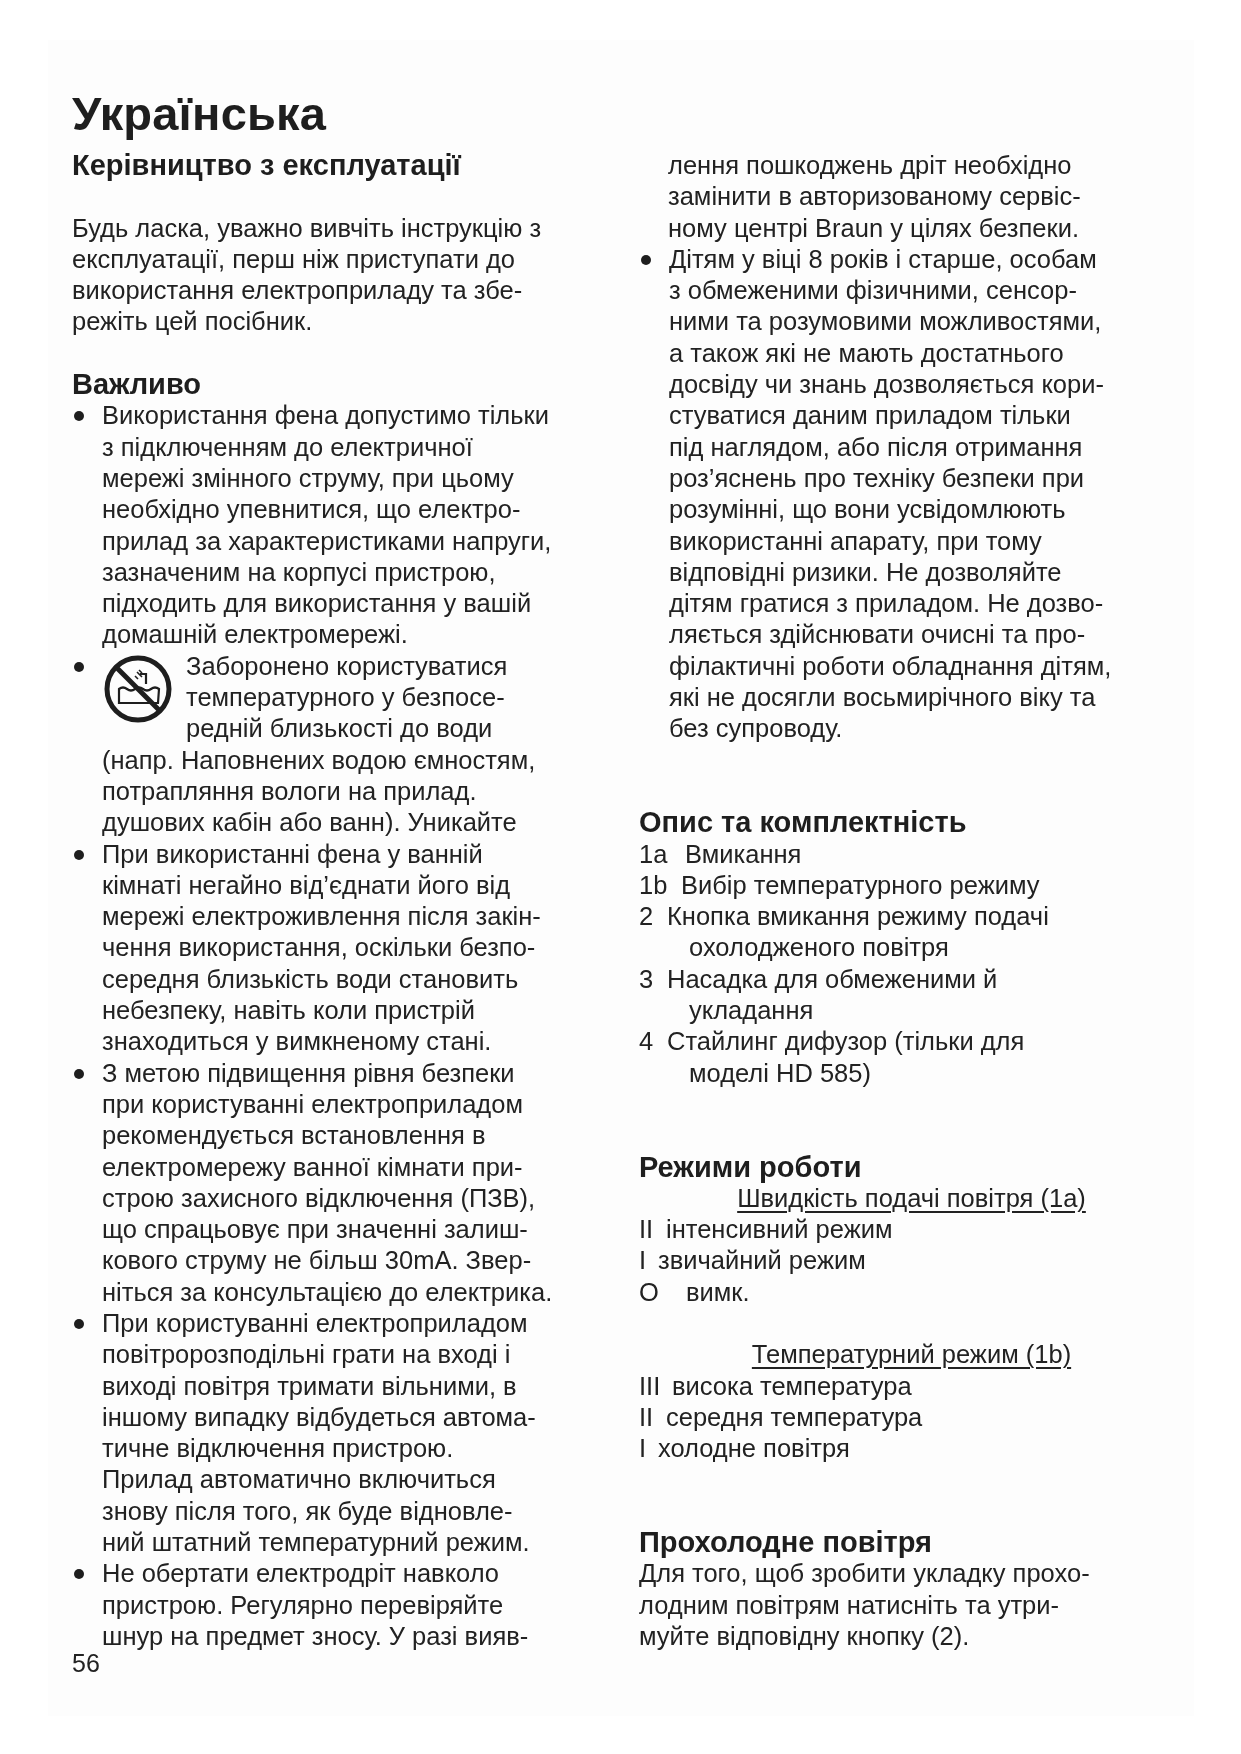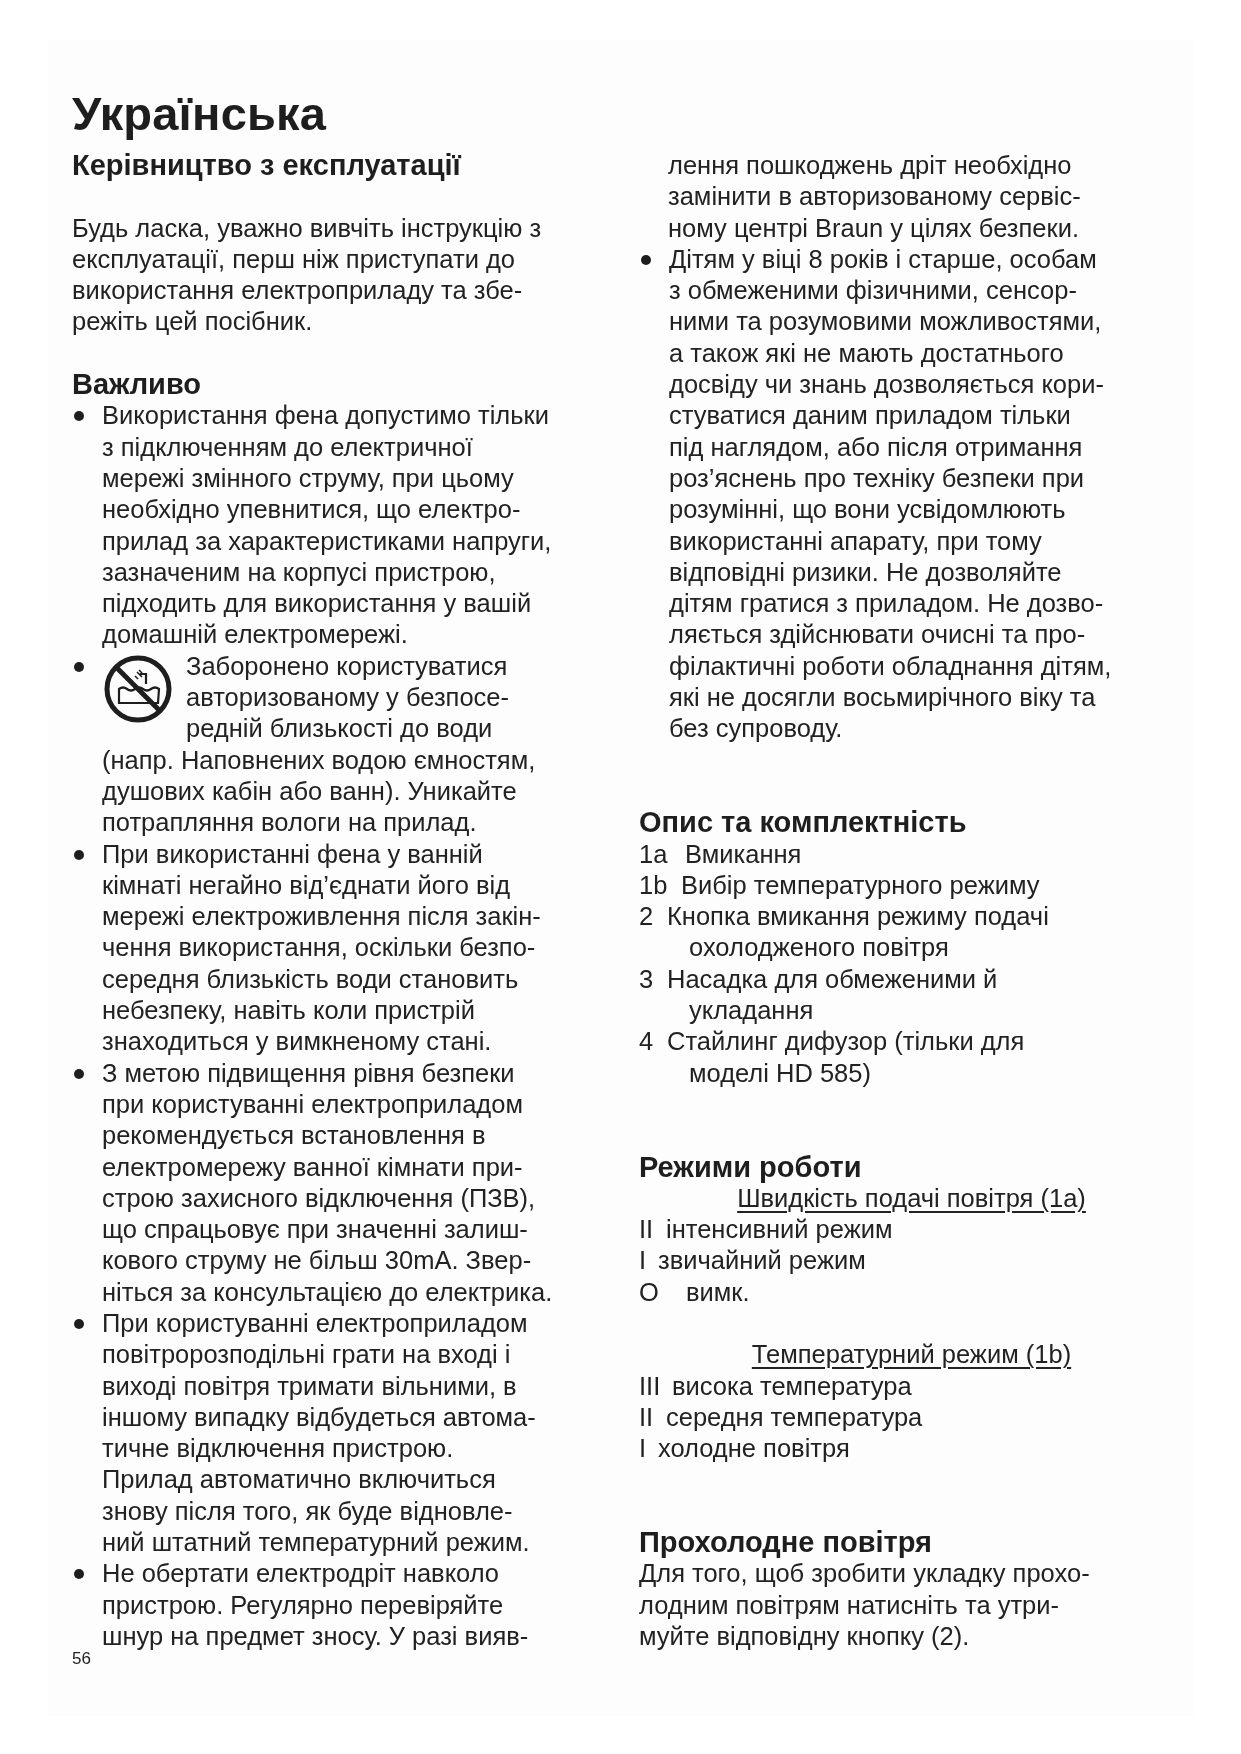--- a/index.html
+++ b/index.html
@@ -33,21 +33,21 @@
     .rcont { padding-left: 29px; }
     .numlist .item { display: flex; }
     .numlist .num { display: inline-block; white-space: nowrap; }
     .numlist .n1a { width: 46px; }
     .numlist .n1b { width: 42px; }
     .numlist .n2 { width: 28px; }
     .numlist .wrapline { padding-left: 50px; }
     .u { text-decoration: underline; text-underline-offset: 4px; text-decoration-thickness: 1.5px; text-align: center; }
     .mode-row { display: flex; white-space: nowrap; }
     .mode-sym { display: inline-block; }
-    .page-number { position: absolute; left: 72px; top: 1649px; font-size: 17px; color: #222; }
+    .page-number { position: absolute; left: 72px; top: 1649px; font-size: 25px; color: #222; }
   </style>
 </head>
 <body>
 
 <div class="sheet"></div>
 
 <h1 class="page-title">Українська</h1>
 
 <div class="col col-left">
   <div class="h2">Керівництво з експлуатації</div>
@@ -77,27 +77,27 @@
       <div class="icon-row">
         <svg class="water-icon" viewBox="0 0 72 72">
           <circle cx="36" cy="36" r="31" fill="none" stroke="#1e1e1e" stroke-width="5"></circle>
           <path d="M17 36 q4 -3 8 0 q4 3 8 0 q4 -3 8 0 q4 3 8 0 q4 -3 8 0 L56 50 L17 50 Z" fill="none" stroke="#1e1e1e" stroke-width="2.2"></path>
           <path d="M44 31 L44 21 L38 21" fill="none" stroke="#1e1e1e" stroke-width="2.2"></path>
           <path d="M35 19 l5 5 M33 23 l3 3 M37 17 l3 3" fill="none" stroke="#1e1e1e" stroke-width="1.6"></path>
           <line x1="14" y1="14" x2="58" y2="58" stroke="#1e1e1e" stroke-width="5"></line>
         </svg>
         <div>
           <span class="line">Заборонено користуватися</span>
-          <span class="line">авторизованому у безпосе-</span>
+          <span class="line">температурного у безпосе-</span>
           <span class="line">редній близькості до води</span>
         </div>
       </div>
       <span class="line">(напр. Наповнених водою ємностям,</span>
+      <span class="line">потрапляння вологи на прилад.</span>
       <span class="line">душових кабін або ванн). Уникайте</span>
-      <span class="line">потрапляння вологи на прилад.</span>
     </li>
     <li>
       <span class="dot"></span>
       <span class="line">При використанні фена у ванній</span>
       <span class="line">кімнаті негайно від’єднати його від</span>
       <span class="line">мережі електроживлення після закін-</span>
       <span class="line">чення використання, оскільки безпо-</span>
       <span class="line">середня близькість води становить</span>
       <span class="line">небезпеку, навіть коли пристрій</span>
       <span class="line">знаходиться у вимкненому стані.</span>

